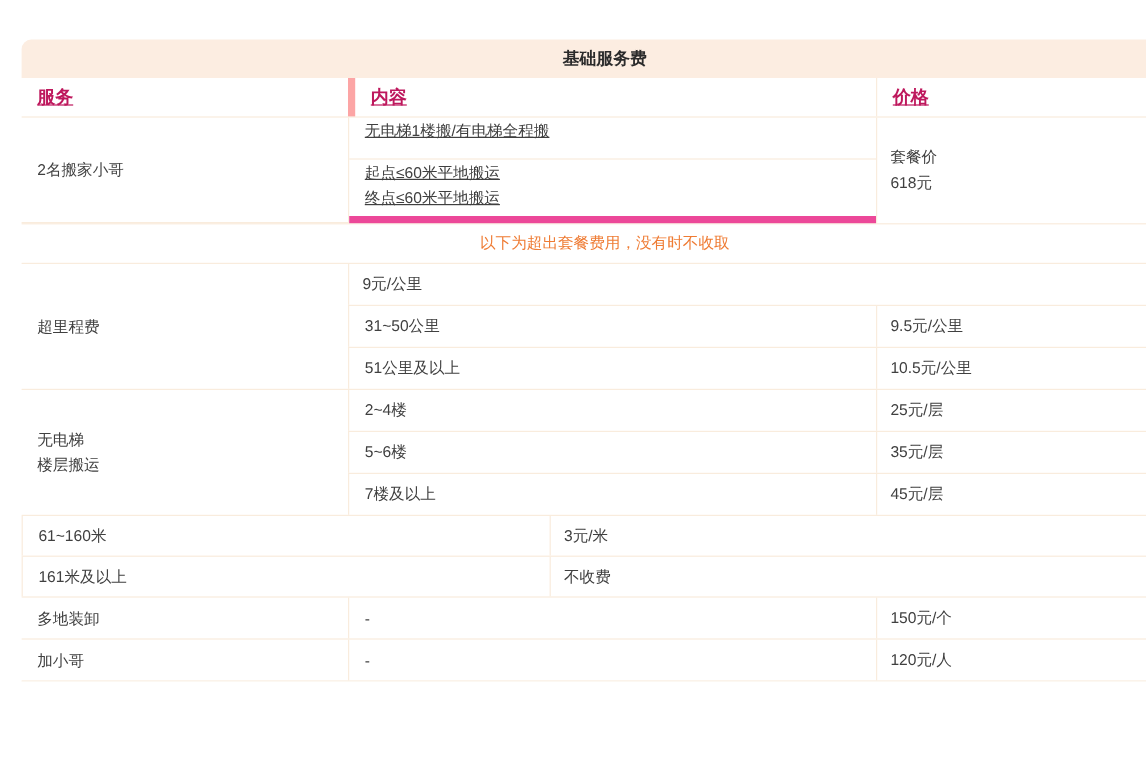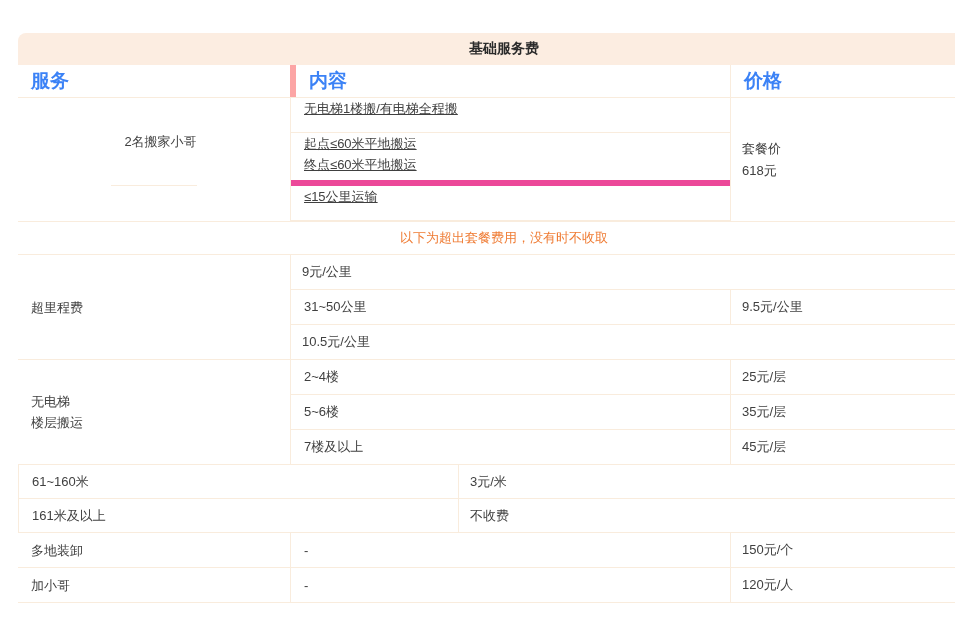--- a/index.html
+++ b/index.html
@@ -23,29 +23,29 @@
     display: flex; align-items: center; justify-content: center;
     font-size: 14px; font-weight: bold; color: #2b2b2b;
   }
   .hdr-row {
     display: flex; height: 33px;
     border-bottom: 1px solid #f9ecdd;
   }
   .hdr-cell {
     display: flex; align-items: center;
     padding-left: 13px;
-    font-size: 19px; font-weight: bold; color: #3b82f6;
+    font-size: 15px; font-weight: bold; color: #be185d; text-decoration: underline;
   }
   .hdr-cell.c1 { width: 272px; }
   .hdr-cell.c2 { width: 440px; border-left: 6px solid #fca5a5; }
   .hdr-cell.c3 { flex: 1; border-left: 1px solid #f9ecdd; }
 
   
   .package { display: flex; border-bottom: 1px solid #f9ecdd; }
-  .pkg-service { width: 272px; display: flex; flex-direction: column; align-items: center; }
+  .pkg-service { width: 272px; display: flex; flex-direction: column; }
   .pkg-service .svc {
     display: flex; align-items: center; padding-left: 13px; font-size: 13px;
   }
   .pkg-service .svc.a { height: 88px; border-bottom: 1px solid #f9ecdd; }
   .pkg-service .svc.b { height: 69px; }
   .pkg-content { width: 440px; border-left: 1px solid #f9ecdd; display: flex; flex-direction: column; }
   .pkg-content .cnt {
     display: flex; flex-direction: column; justify-content: flex-start;
     padding-left: 13px; font-size: 13px; line-height: 21px; text-decoration: underline;
   }
@@ -105,23 +105,20 @@
       <div class="svc a">2名搬家小哥</div>
     </div>
     <div class="pkg-content">
       <div class="cnt r1">
         <span class="blk">无电梯1楼搬/有电梯全程搬</span>
       </div>
       <div class="cnt r2">
         <span class="blk">起点≤60米平地搬运</span>
         <span class="blk">终点≤60米平地搬运</span>
       </div>
-      <div class="cnt r3">
-        <span class="blk">≤15公里运输</span>
-      </div>
     </div>
     <div class="pkg-price">
       <span class="blk">套餐价</span>
       <span class="blk">618元</span>
     </div>
   </div>
 
   <div class="banner">以下为超出套餐费用，没有时不收取</div>
 
   <div class="section">
@@ -130,20 +127,21 @@
     </div>
     <div class="sec-rows">
       <div class="row">
         <div class="cell prc">9元/公里</div>
       </div>
       <div class="row">
         <div class="cell cnt">31~50公里</div>
         <div class="cell prc">9.5元/公里</div>
       </div>
       <div class="row">
+        <div class="cell cnt">51公里及以上</div>
         <div class="cell prc">10.5元/公里</div>
       </div>
     </div>
   </div>
 
   <div class="section">
     <div class="sec-service">
       <span class="blk">无电梯</span>
       <span class="blk">楼层搬运</span>
     </div>

